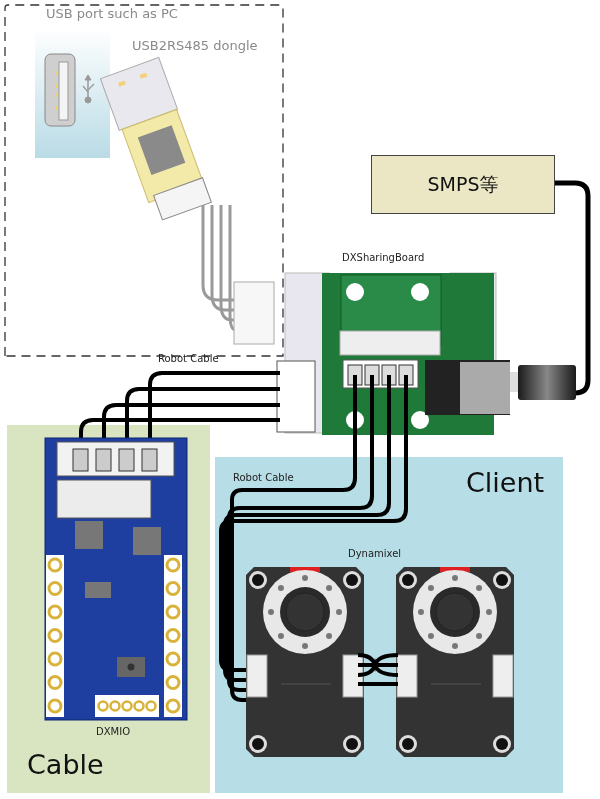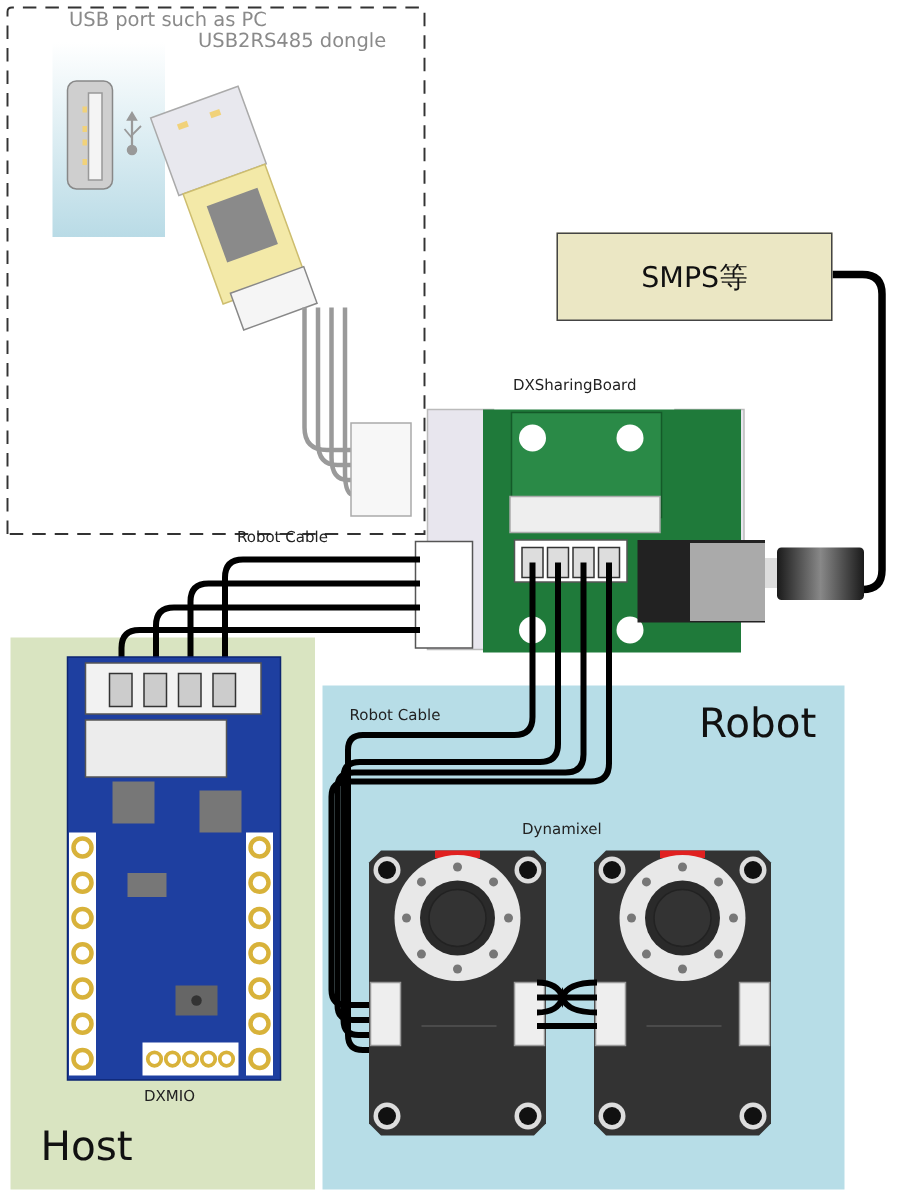--- a/index.html
+++ b/index.html
@@ -201,23 +201,23 @@
     </g>
   <g fill="none" stroke="#000" stroke-width="4">
     <path d="M358,655 Q372,655 375,665 Q378,655 398,655"></path>
     <path d="M358,665 L398,665"></path>
     <path d="M358,675 Q372,675 375,665 Q378,675 398,675"></path>
     <path d="M358,684 L398,684"></path>
   </g>
 </svg>
 
 <div class="lbl lbl-grey" style="left:10px; top:6px;margin-left:36px;">USB port such as PC</div>
-<div class="lbl lbl-grey" style="left:132px; top:20px;text-align:center;">USB2RS485 dongle</div>
+<div class="lbl lbl-grey" style="left:132px; top:38px;text-align:center;">USB2RS485 dongle</div>
 <div class="lbl" style="left:342px; top:252px;">DXSharingBoard</div>
 <div class="smps" style="background: rgb(235, 231, 196);">
     <span>SMPS等</span>
   </div>
 <div class="lbl" style="left:158px; top:353px;">Robot Cable</div>
 <div class="lbl" style="left:233px; top:472px;">Robot Cable</div>
-<div class="lbl lbl-big" style="left:466px; top:467px;">Robot</div>
+<div class="lbl lbl-big" style="left:466px; top:467px;">Client</div>
 <div class="lbl" style="left:348px; top:548px;">Dynamixel</div>
 <div class="lbl" style="left:96px; top:726px;">DXMIO</div>
-<div class="lbl lbl-big" style="left:27px; top:749px;">Host</div>
+<div class="lbl lbl-big" style="left:27px; top:749px;">Cable</div>
 
 </body></html>

